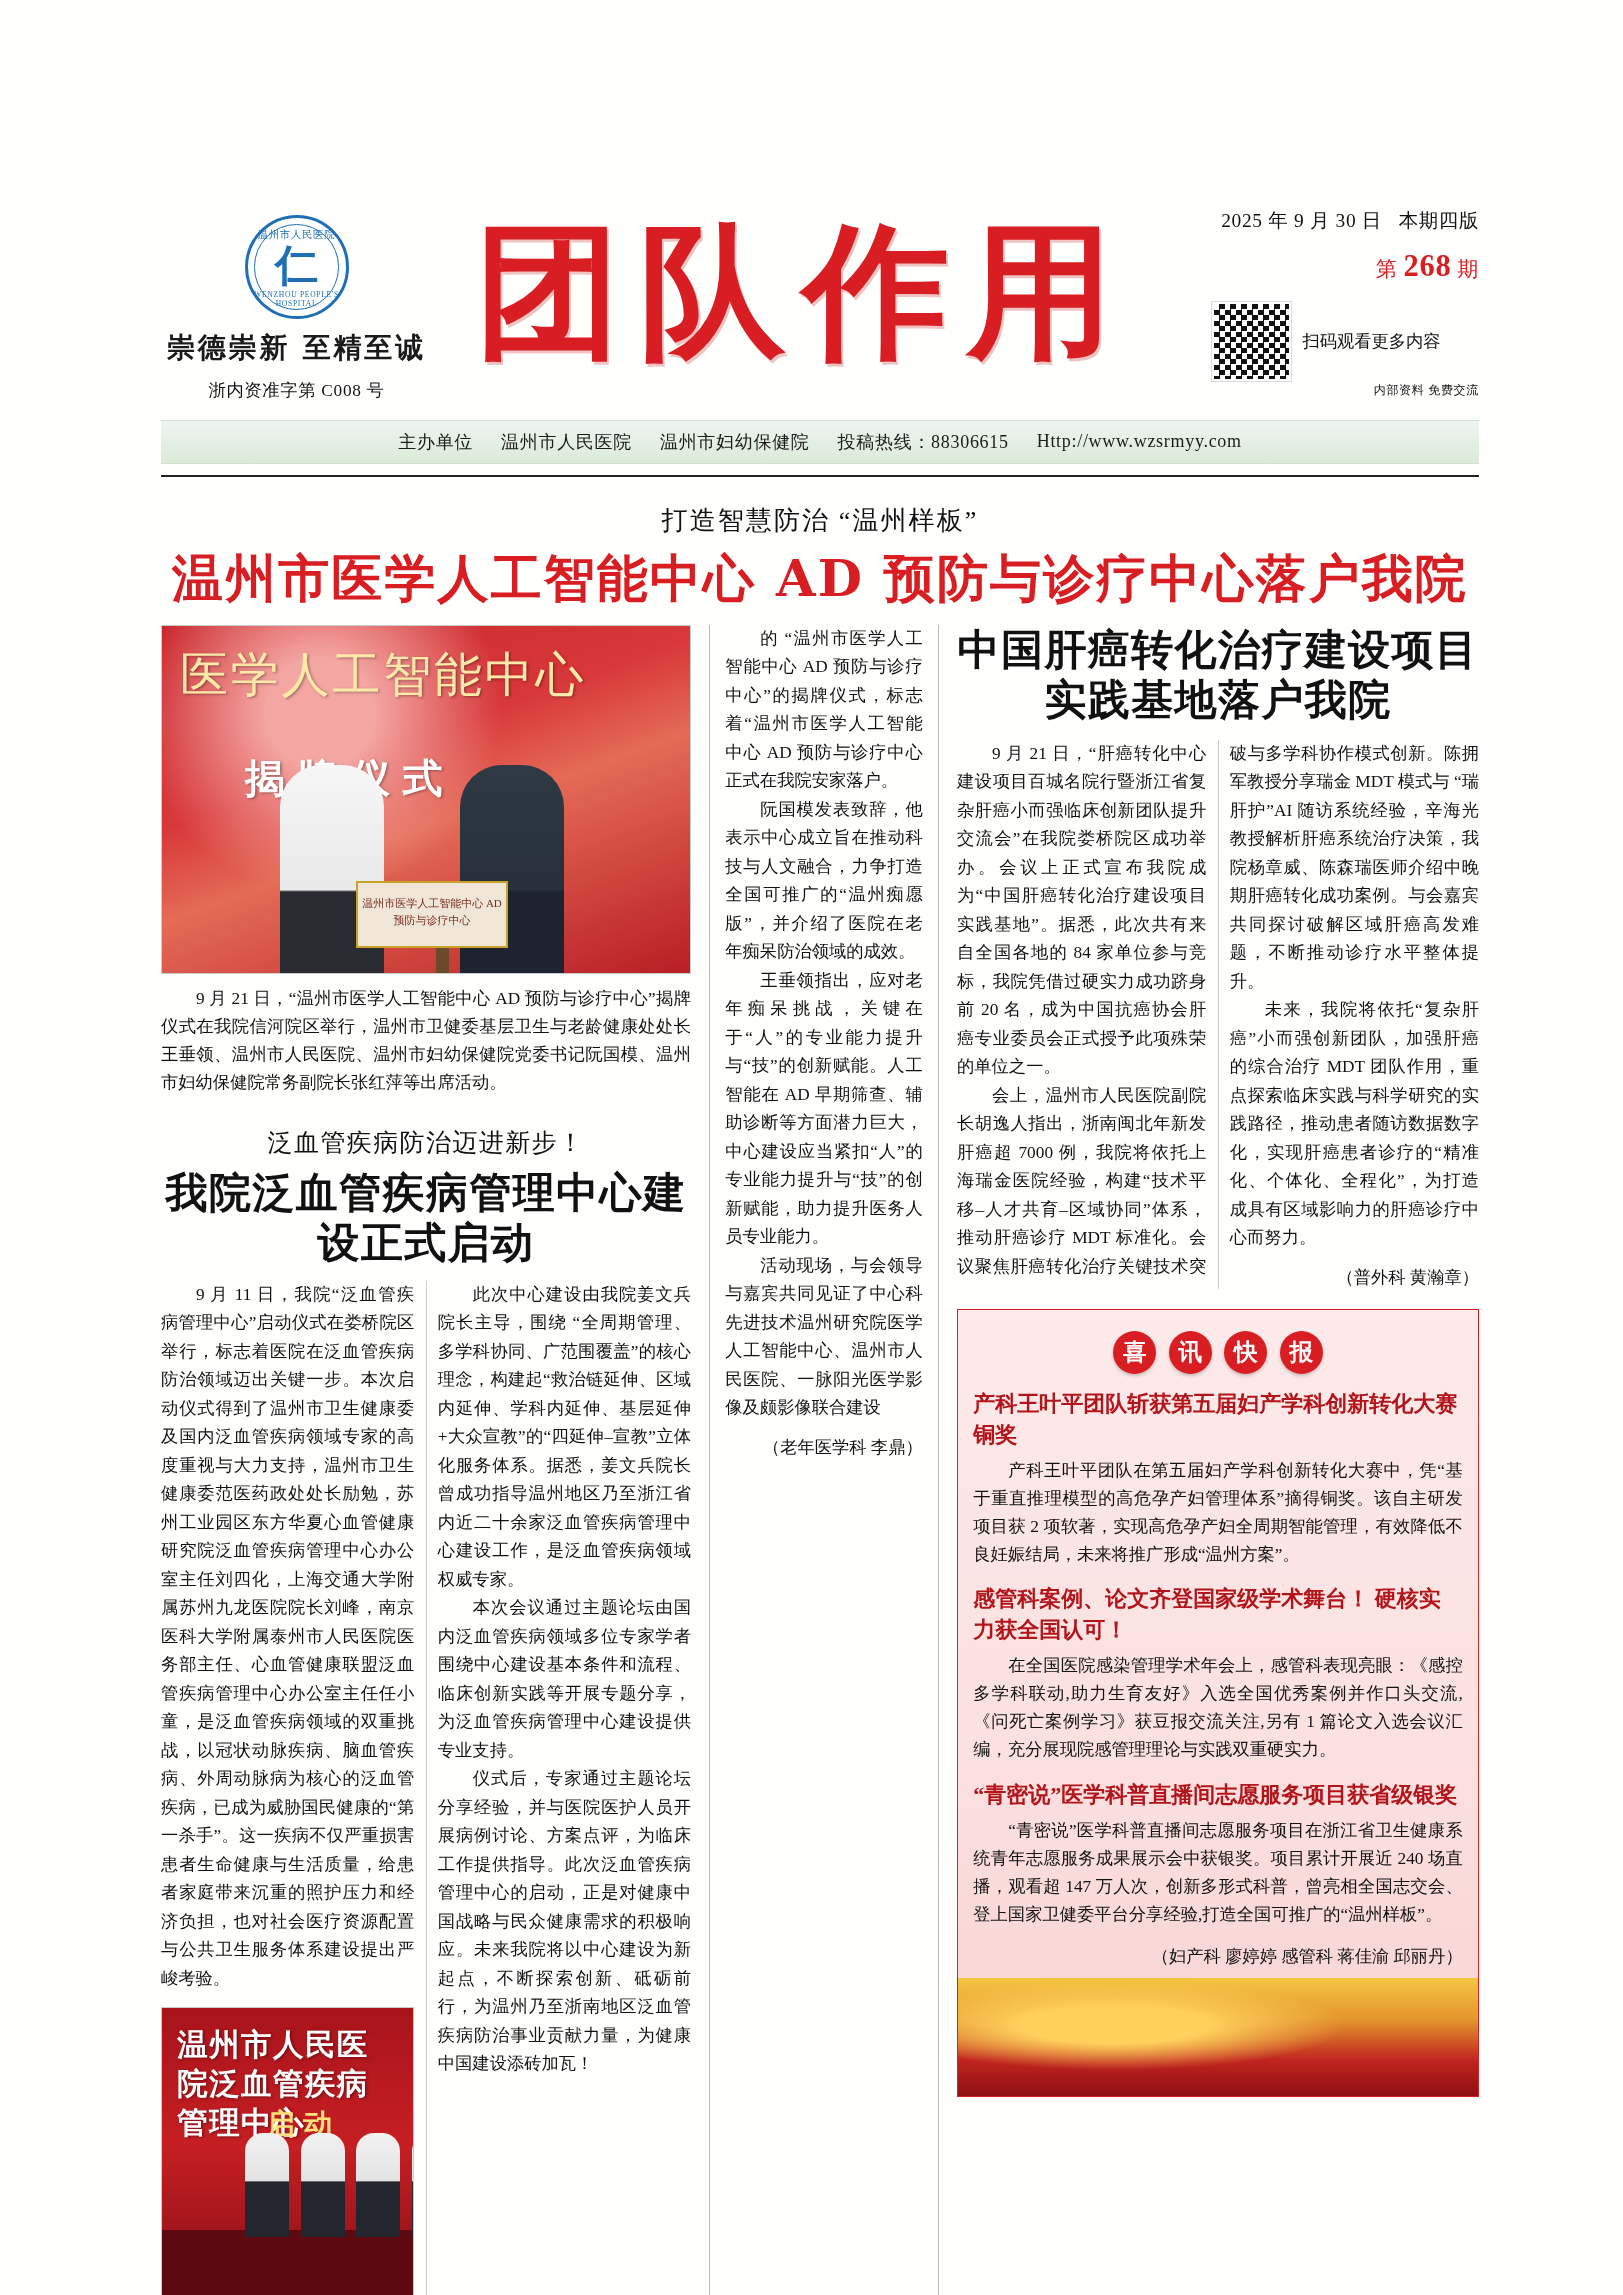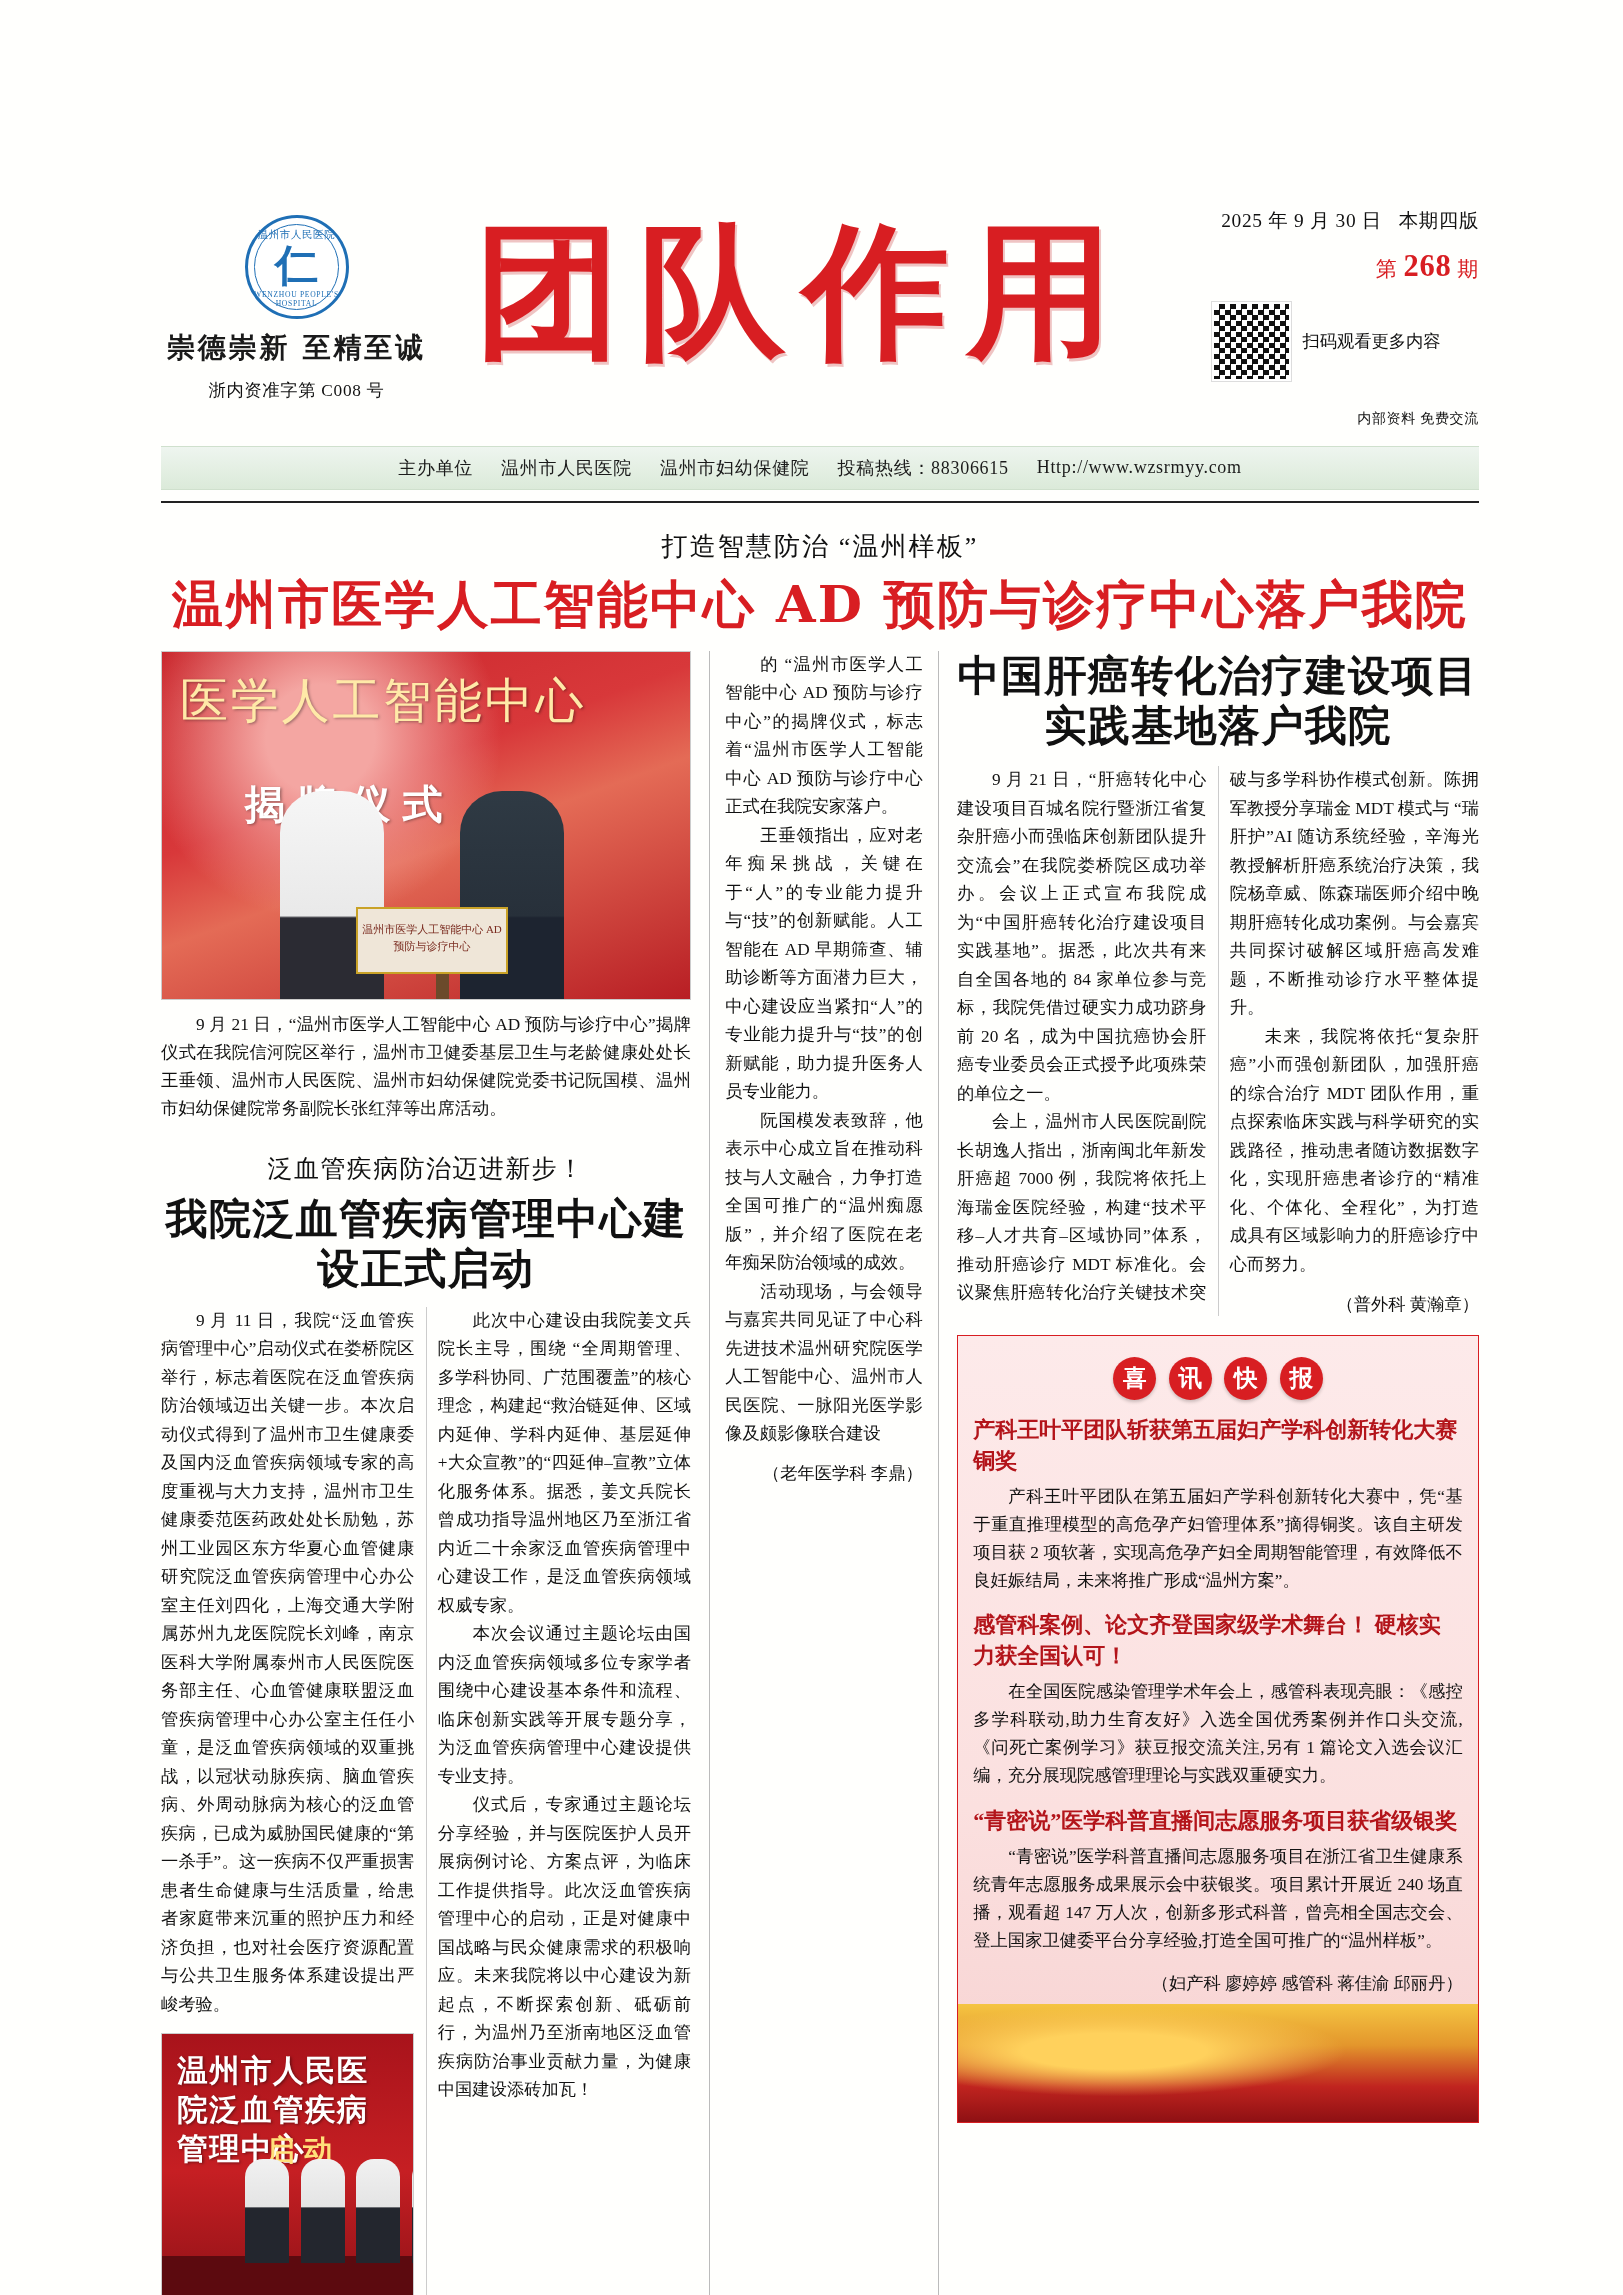--- a/index.html
+++ b/index.html
@@ -44,21 +44,21 @@
   }
   .right-block{width:305px;padding-top:12.5px;text-align:right;}
   .issue-date{font-size:19.4px;color:#111;letter-spacing:0.7px;}
   .issue-no{margin-top:15.3px;font-size:21px;color:#d81e22;letter-spacing:0.7px;}
   .issue-no b{font-size:30.5px;}
   .qr-row{margin-top:18px;display:flex;justify-content:center;align-items:center;gap:11px;}
   .qr{width:75px;height:75px;background:
       repeating-conic-gradient(#111 0 25%, #fff 0 50%) 0 0/11px 11px;
       border:2.8px solid #fff;outline:0.7px solid #ddd;}
   .qr-text{font-size:17.3px;line-height:21px;color:#111;text-align:left;}
-  .notice{margin-top:29px;font-size:14px;color:#111;letter-spacing:0.7px;}
+  .notice{margin-top:1px;font-size:12px;color:#111;letter-spacing:0.7px;}
 
   .bar{
     margin-top:18px;height:42px;display:flex;align-items:center;justify-content:center;
     background:linear-gradient(180deg,#eef5ef 0%,#dbead9 100%);
     border-top:0.7px solid #cfe0cd;border-bottom:0.7px solid #cfe0cd;
     font-size:18px;color:#1b1b1b;letter-spacing:0.7px;gap:28px;
   }
   .hr-thick{margin-top:11px;border-top:2.1px solid #222;}
 
   
@@ -218,22 +218,22 @@
           </div>
           <div class="body-text">此次中心建设由我院姜文兵院长主导，围绕 “全周期管理、多学科协同、广范围覆盖”的核心理念，构建起“救治链延伸、区域内延伸、学科内延伸、基层延伸+大众宣教”的“四延伸–宣教”立体化服务体系。据悉，姜文兵院长曾成功指导温州地区乃至浙江省内近二十余家泛血管疾病管理中心建设工作，是泛血管疾病领域权威专家。</div>
           <div class="body-text">本次会议通过主题论坛由国内泛血管疾病领域多位专家学者围绕中心建设基本条件和流程、临床创新实践等开展专题分享，为泛血管疾病管理中心建设提供专业支持。</div>
           <div class="body-text">仪式后，专家通过主题论坛分享经验，并与医院医护人员开展病例讨论、方案点评，为临床工作提供指导。此次泛血管疾病管理中心的启动，正是对健康中国战略与民众健康需求的积极响应。未来我院将以中心建设为新起点，不断探索创新、砥砺前行，为温州乃至浙南地区泛血管疾病防治事业贡献力量，为健康中国建设添砖加瓦！</div>
 
         </div>
       </div>
 
       <div class="colB">
         <div class="body-text">的 “温州市医学人工智能中心 AD 预防与诊疗中心”的揭牌仪式，标志着“温州市医学人工智能中心 AD 预防与诊疗中心正式在我院安家落户。</div>
+        <div class="body-text">阮国模发表致辞，他表示中心成立旨在推动科技与人文融合，力争打造全国可推广的“温州痴愿版”，并介绍了医院在老年痴呆防治领域的成效。</div>
         <div class="body-text">王垂领指出，应对老年痴呆挑战，关键在于“人”的专业能力提升与“技”的创新赋能。人工智能在 AD 早期筛查、辅助诊断等方面潜力巨大，中心建设应当紧扣“人”的专业能力提升与“技”的创新赋能，助力提升医务人员专业能力。</div>
-        <div class="body-text">阮国模发表致辞，他表示中心成立旨在推动科技与人文融合，力争打造全国可推广的“温州痴愿版”，并介绍了医院在老年痴呆防治领域的成效。</div>
         <div class="body-text">活动现场，与会领导与嘉宾共同见证了中心科先进技术温州研究院医学人工智能中心、温州市人民医院、一脉阳光医学影像及颇影像联合建设</div>
         <div class="sign">（老年医学科 李鼎）</div>
       </div>
 
       <div class="colC">
         <div class="sec-head" style="margin-top:0;">中国肝癌转化治疗建设项目实践基地落户我院</div>
         <div class="twocol" style="margin-top:15.3px;">
           <div class="body-text">9 月 21 日，“肝癌转化中心建设项目百城名院行暨浙江省复杂肝癌小而强临床创新团队提升交流会”在我院娄桥院区成功举办。会议上正式宣布我院成为“中国肝癌转化治疗建设项目实践基地”。据悉，此次共有来自全国各地的 84 家单位参与竞标，我院凭借过硬实力成功跻身前 20 名，成为中国抗癌协会肝癌专业委员会正式授予此项殊荣的单位之一。</div>
           <div class="body-text">会上，温州市人民医院副院长胡逸人指出，浙南闽北年新发肝癌超 7000 例，我院将依托上海瑞金医院经验，构建“技术平移–人才共育–区域协同”体系，推动肝癌诊疗 MDT 标准化。会议聚焦肝癌转化治疗关键技术突破与多学科协作模式创新。陈拥军教授分享瑞金 MDT 模式与 “瑞肝护”AI 随访系统经验，辛海光教授解析肝癌系统治疗决策，我院杨章威、陈森瑞医师介绍中晚期肝癌转化成功案例。与会嘉宾共同探讨破解区域肝癌高发难题，不断推动诊疗水平整体提升。</div>
           <div class="body-text">未来，我院将依托“复杂肝癌”小而强创新团队，加强肝癌的综合治疗 MDT 团队作用，重点探索临床实践与科学研究的实践路径，推动患者随访数据数字化，实现肝癌患者诊疗的“精准化、个体化、全程化”，为打造成具有区域影响力的肝癌诊疗中心而努力。</div>

